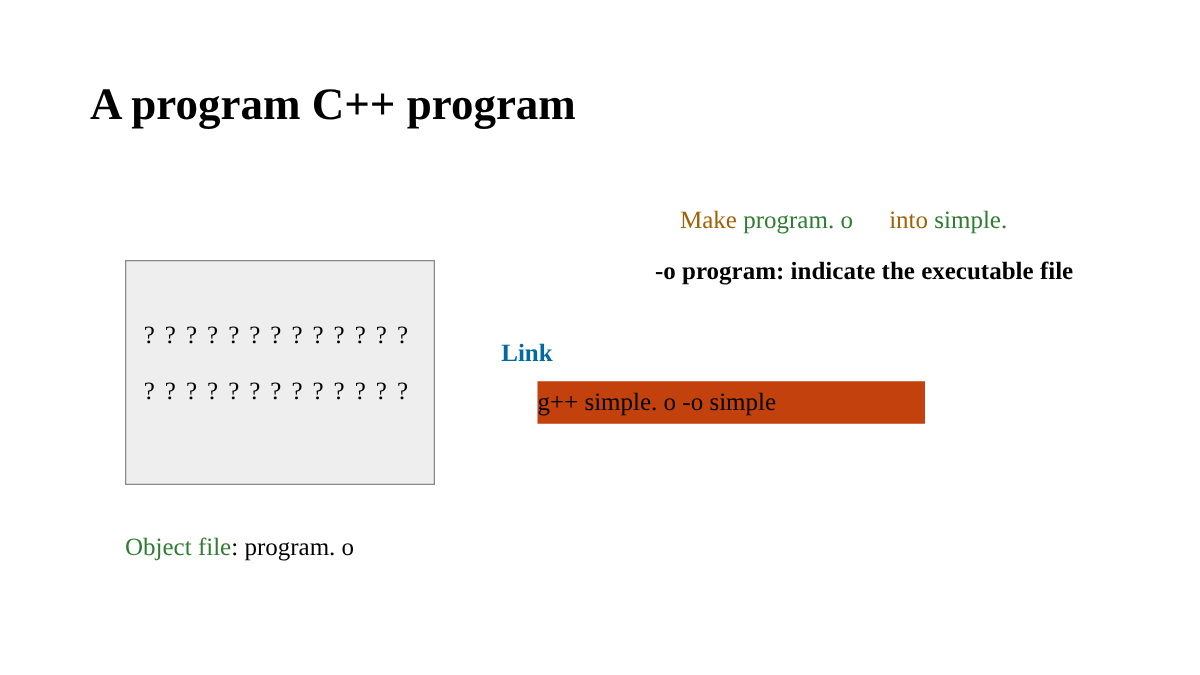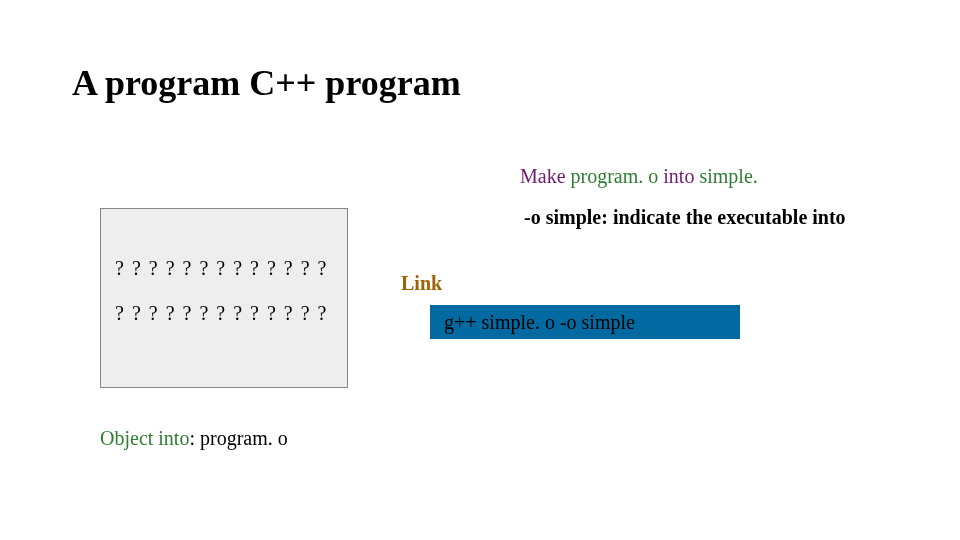--- a/index.html
+++ b/index.html
@@ -19,21 +19,21 @@
     font-weight: bold;
     color: #000;
   }
   .subtitle1 {
     position: absolute;
     top: 165px;
     left: 520px;
     font-size: 20px;
     color: #000;
   }
-  .subtitle1 .make { color: #701a75; }
+  .subtitle1 .make { color: #a16207; margin-left: 24px; }
   .subtitle1 .file { color: #2f7d32; }
   .subtitle2 {
     position: absolute;
     top: 206px;
     left: 524px;
     font-size: 20px;
     font-weight: bold;
     color: #000;
   }
   .codebox {
@@ -52,32 +52,31 @@
     color: #000;
     margin-bottom: 22px;
     letter-spacing: 1.5px;
   }
   .link-label {
     position: absolute;
     top: 272px;
     left: 401px;
     font-size: 20px;
     font-weight: bold;
-    color: #a16207;
+    color: #0369a1;
   }
   .cmdbox {
     position: absolute;
     top: 305px;
     left: 430px;
     width: 310px;
     height: 34px;
-    background: #0369a1;
+    background: #c2410c;
     display: flex;
     align-items: center;
-    padding-left: 14px;
   }
   .cmdbox .cmd {
     font-size: 20px;
     color: #000;
   }
   .obj-label {
     position: absolute;
     top: 427px;
     left: 100px;
     font-size: 20px;
@@ -87,28 +86,28 @@
 </style>
 </head>
 <body>
 
 <div class="title">A program C++ program</div>
 
 <div class="subtitle1">
   <span class="make">Make </span><span class="file">program. o</span><span class="make"> into </span><span class="file">simple.</span>
 </div>
 
-<div class="subtitle2">-o simple: indicate the executable into</div>
+<div class="subtitle2">-o program: indicate the executable file</div>
 
 <div class="codebox">
   <div class="line">? ? ? ? ? ? ? ? ? ? ? ? ?</div>
   <div class="line">? ? ? ? ? ? ? ? ? ? ? ? ?</div>
 </div>
 
 <div class="link-label">Link</div>
 
 <div class="cmdbox">
   <span class="cmd">g++  simple. o  -o  simple</span>
 </div>
 
 <div class="obj-label">
-  <span class="k">Object into</span><span>: program. o</span>
+  <span class="k">Object file</span><span>: program. o</span>
 </div>
 
 </body></html>

